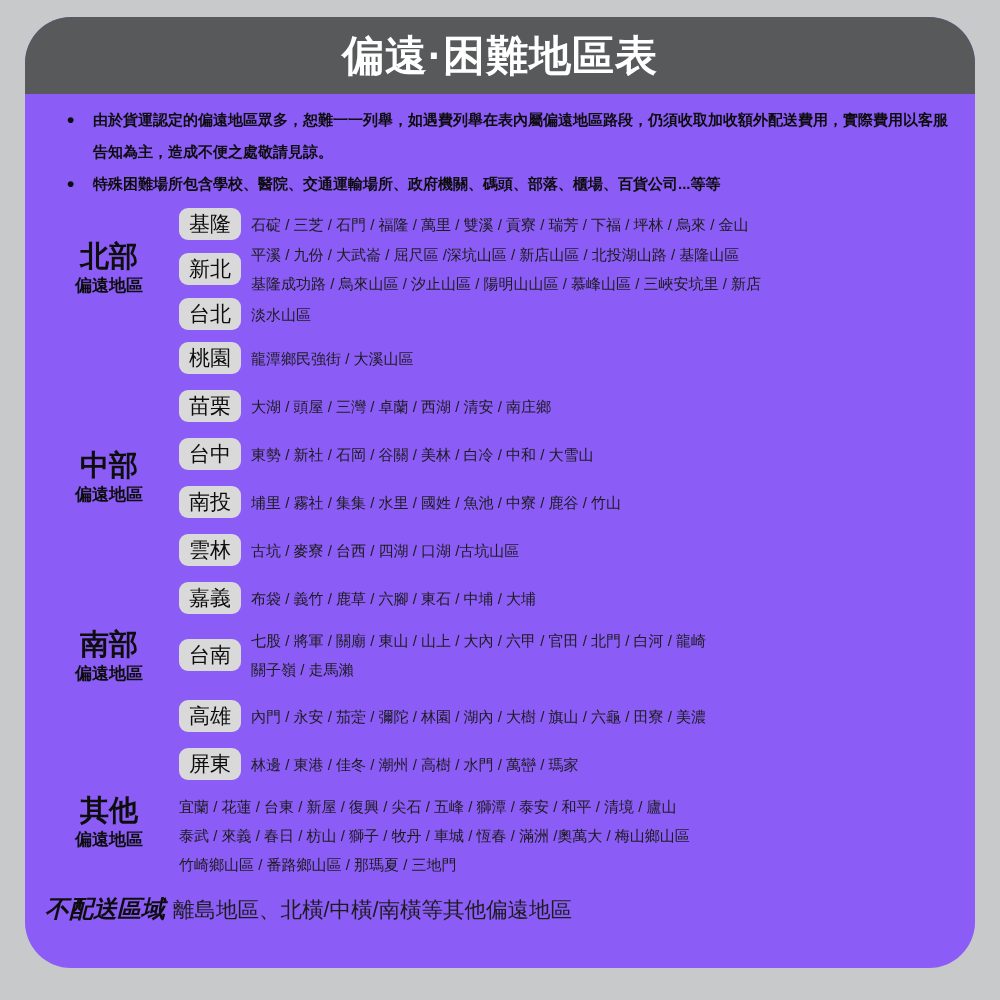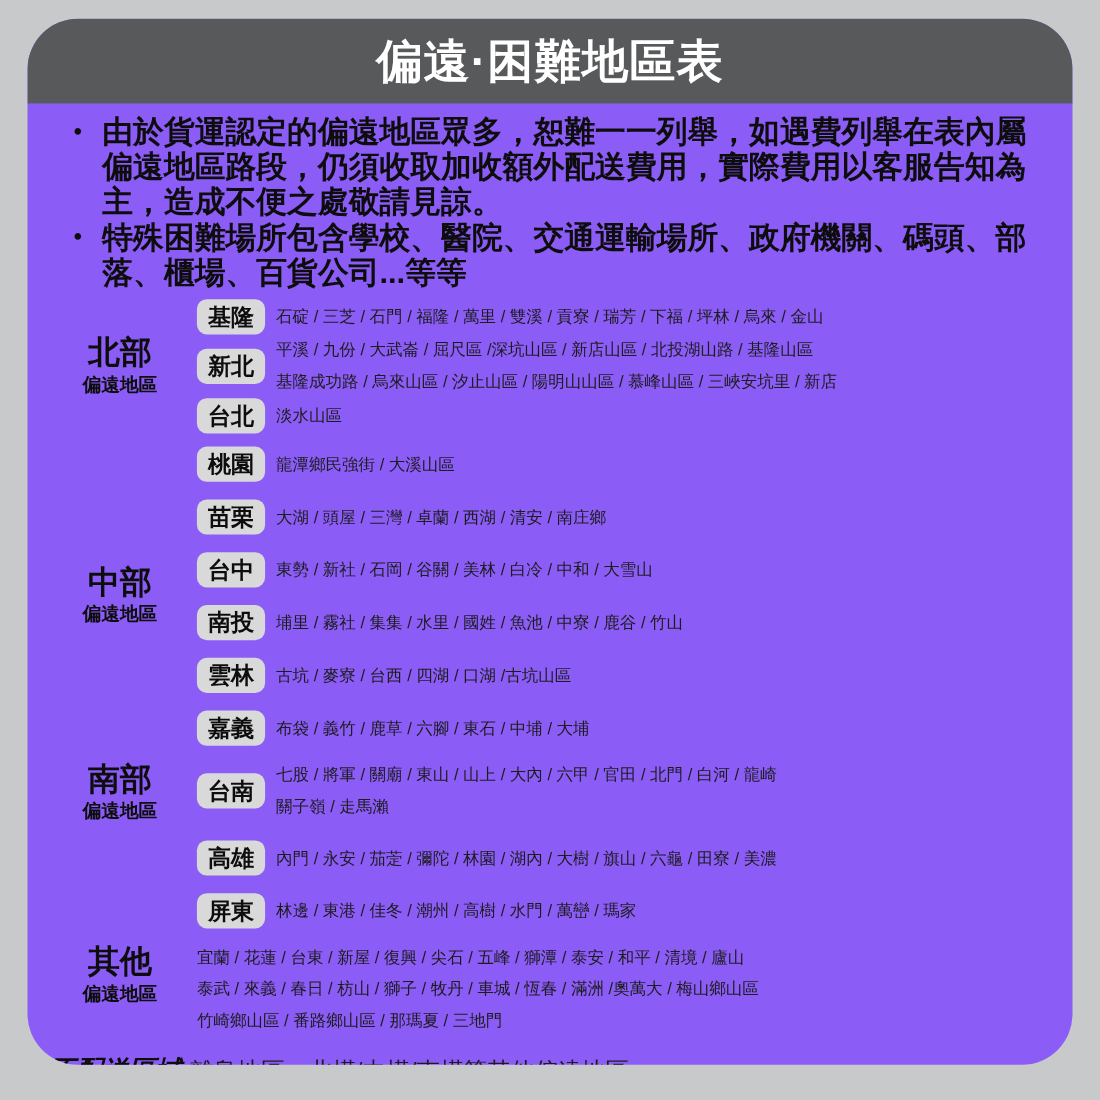--- a/index.html
+++ b/index.html
@@ -33,21 +33,21 @@
     font-weight: bold;
     letter-spacing: 1px;
   }
   .card-body {
     flex: 1 1 auto;
     padding: 10px 26px 18px 20px;
   }
   
   .notes { list-style: none; margin-bottom: 8px; }
   .notes li {
-    font-size: 28px;
+    font-size: 15px;
     font-weight: bold;
     line-height: 32px;
     padding-left: 48px;
     position: relative;
     color: #0d0d0d;
   }
   .notes li::before {
     content: "•";
     position: absolute;
     left: 22px;
@@ -77,21 +77,21 @@
   .pill {
     flex: 0 0 auto;
     width: 62px;
     height: 32px;
     background: #d9d9d9;
     border-radius: 9px;
     display: flex;
     align-items: center;
     justify-content: center;
     font-size: 21px;
-    font-weight: bold;
+    font-weight: normal;
     color: #0d0d0d;
     margin-right: 10px;
   }
   .lines { flex: 1 1 auto; }
   .line {
     font-size: 15px;
     line-height: 29px;
     color: #1c1c1c;
     white-space: nowrap;
   }

